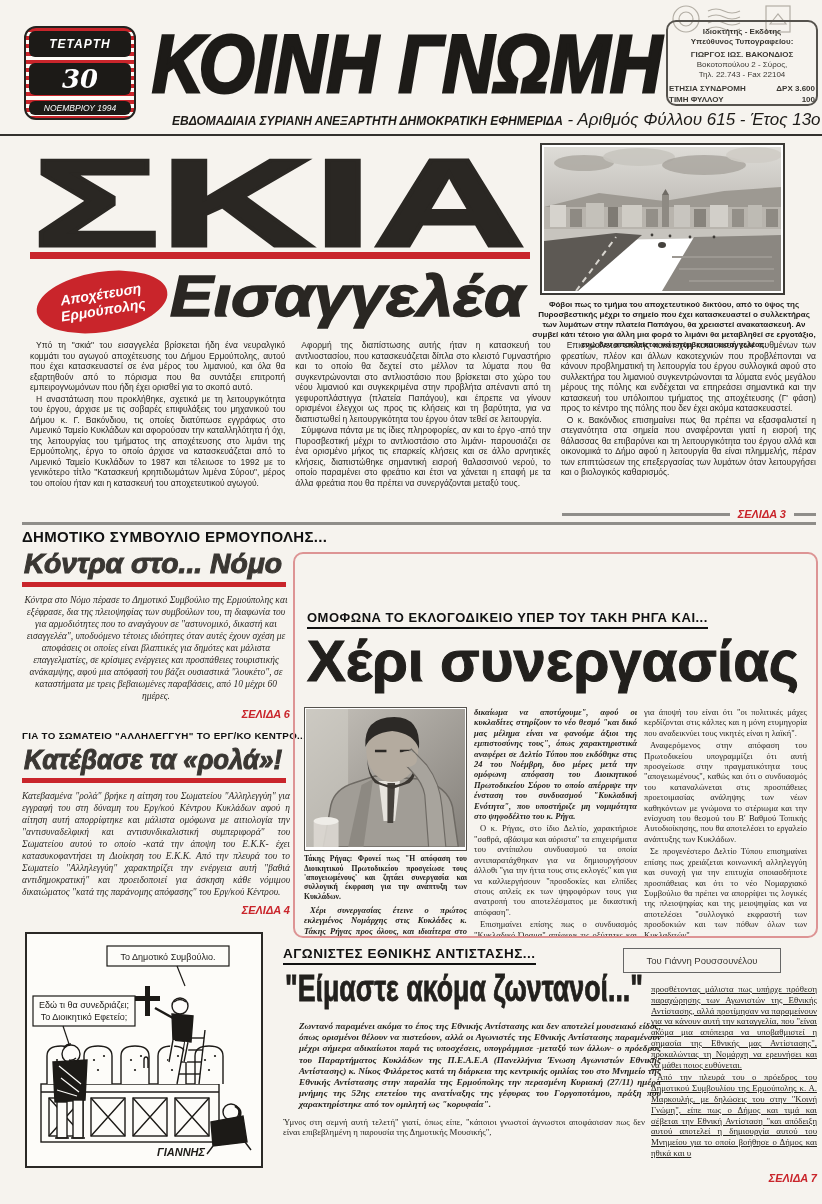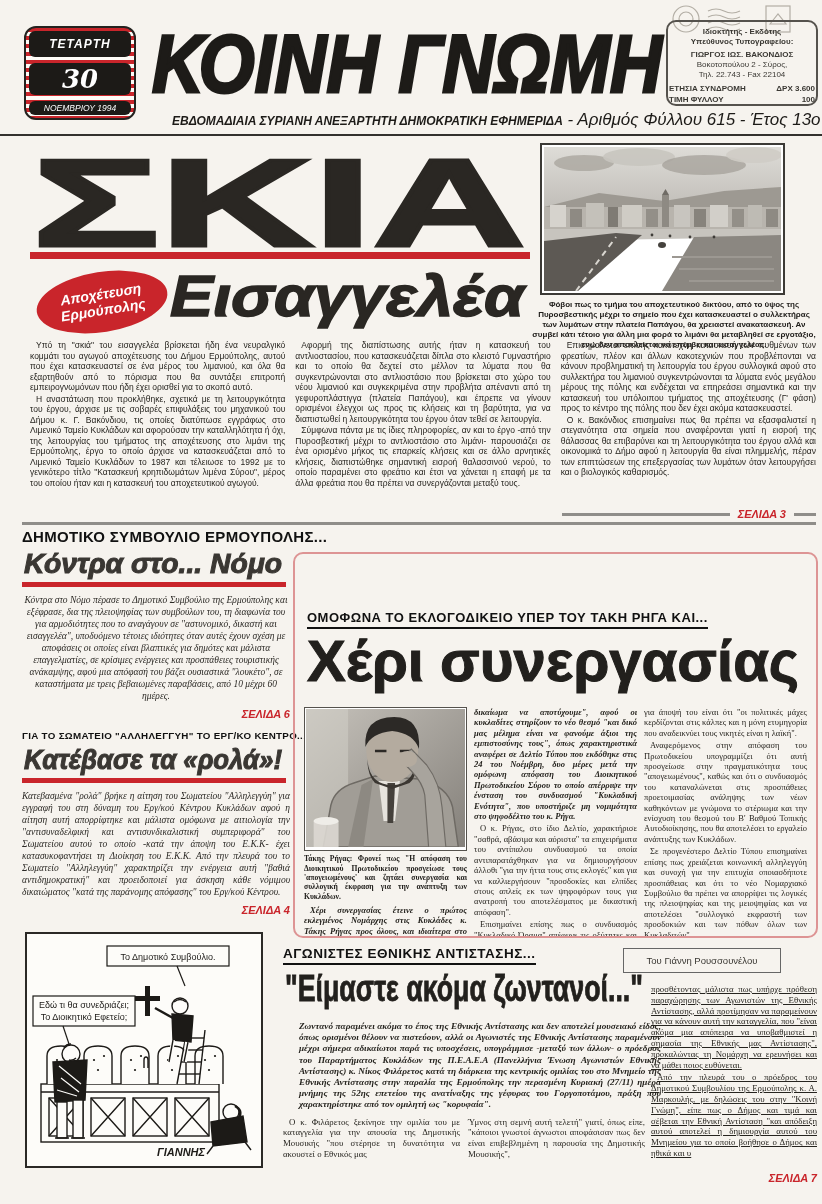--- a/index.html
+++ b/index.html
@@ -369,23 +369,20 @@
     </div>
 
     <svg width="366" height="44" viewBox="0 0 366 44" style="margin-top:4px;">
       <text x="2" y="32" font-size="36" font-weight="bold" font-family="'Liberation Serif',serif" fill="#22201d" stroke="#22201d" stroke-width="0.8" textLength="358" lengthAdjust="spacingAndGlyphs">"Είμαστε ακόμα ζωντανοί..."</text>
     </svg>
 
     <div class="reslead" style="width:362px;margin-top:4px;">Ζωντανό παραμένει ακόμα το έπος της Εθνικής Αντίστασης και δεν αποτελεί μουσειακό είδος, όπως ορισμένοι θέλουν να πιστεύουν, αλλά οι Αγωνιστές της Εθνικής Αντίστασης παραμένουν μέχρι σήμερα αδικαίωτοι παρά τις υποσχέσεις, υπογράμμισε -μεταξύ των άλλων- ο πρόεδρος του Παραρτήματος Κυκλάδων της Π.Ε.Α.Ε.Α (Πανελλήνια Ένωση Αγωνιστών Εθνικής Αντίστασης) κ. Νίκος Φιλάρετος κατά τη διάρκεια της κεντρικής ομιλίας του στο Μνημείο της Εθνικής Αντίστασης στην παραλία της Ερμούπολης την περασμένη Κυριακή (27/11) ημέρα μνήμης της 52ης επετείου της ανατίναξης της γέφυρας του Γοργοποτάμου, πράξη που χαρακτηρίστηκε από τον ομιλητή ως "κορυφαία".</div>
 
     <div style="display:flex;gap:8px;width:362px;margin-top:6px;">
       <div class="rescol" style="flex:1;">
-        <p>Ο κ. Φιλάρετος ξεκίνησε την ομιλία του με καταγγελία για την απουσία της Δημοτικής Μουσικής "που στέρησε τη δυνατότητα να ακουστεί ο Εθνικός μας</p>
-      </div>
-      <div class="rescol" style="flex:1;">
         <p style="text-indent:0;">Ύμνος στη σεμνή αυτή τελετή" γιατί, όπως είπε, "κάποιοι γνωστοί άγνωστοι αποφάσισαν πως δεν είναι επιβεβλημένη η παρουσία της Δημοτικής Μουσικής",</p>
       </div>
     </div>
 
     <div class="abs rescol" style="left:368px;top:40px;width:166px;height:184px;overflow:hidden;text-decoration:underline;">
       <p style="text-indent:0;">προσθέτοντας μάλιστα πως υπήρχε πρόθεση παραχώρησης των Αγωνιστών της Εθνικής Αντίστασης, αλλά προτίμησαν να παραμείνουν για να κάνουν αυτή την καταγγελία, που "είναι ακόμα μια απόπειρα να υποβαθμιστεί η σημασία της Εθνικής μας Αντίστασης", προκαλώντας τη Νομάρχη να ερευνήσει και να μάθει ποιος ευθύνεται.</p>
       <p>Από την πλευρά του ο πρόεδρος του Δημοτικού Συμβουλίου της Ερμούπολης κ. Α. Μαρκουλής, με δηλώσεις του στην "Κοινή Γνώμη", είπε πως ο Δήμος και τιμά και σέβεται την Εθνική Αντίσταση "και απόδειξη αυτού αποτελεί η δημιουργία αυτού του Μνημείου για το οποίο βοήθησε ο Δήμος και ηθικά και υ</p>
     </div>
     <div class="abs" style="left:368px;top:224px;width:166px;text-align:right;">
       <span class="pageref">ΣΕΛΙΔΑ 7</span>

